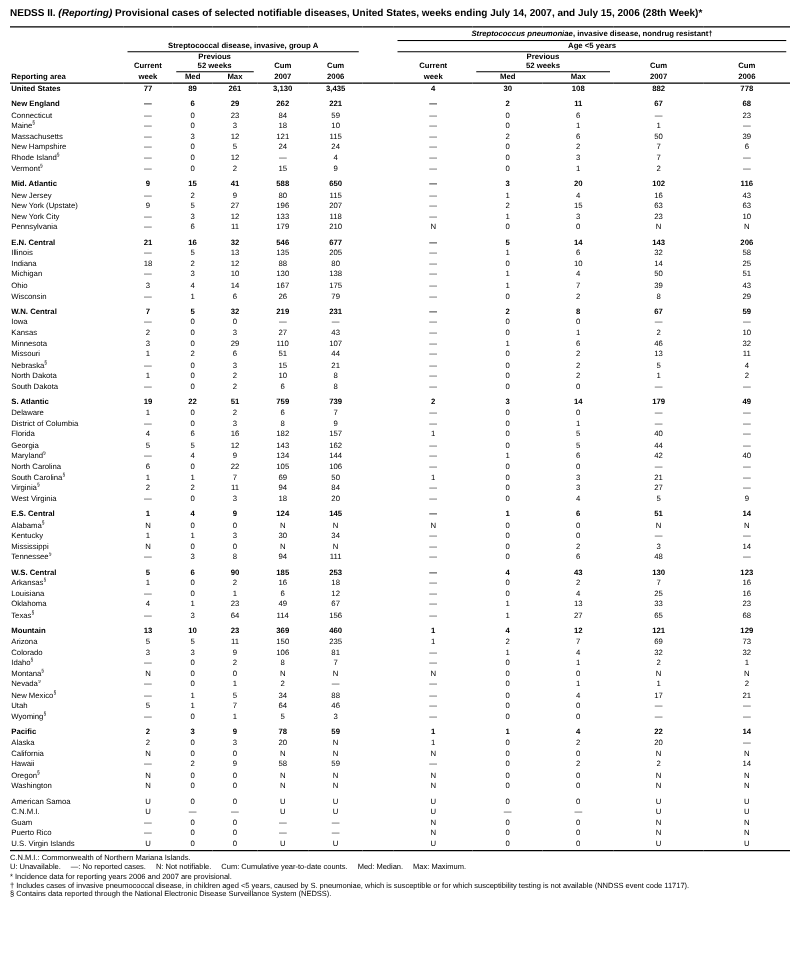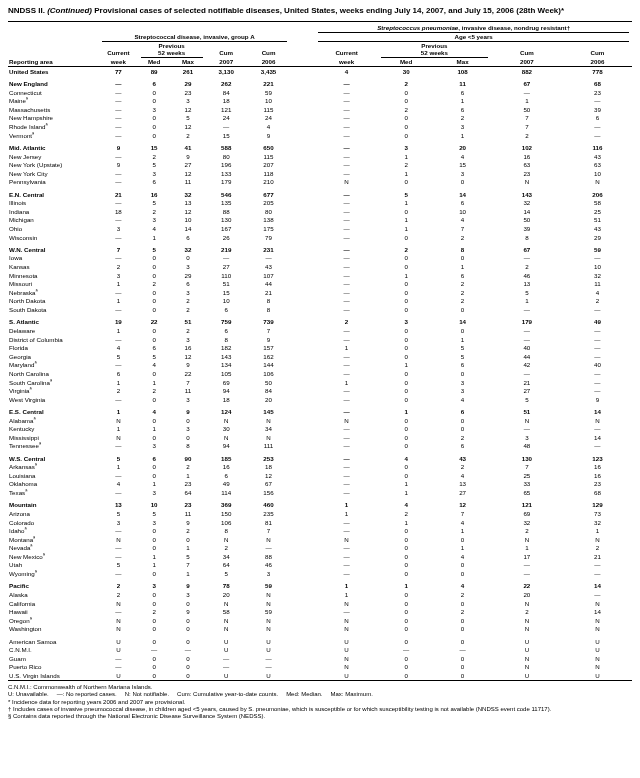--- a/index.html
+++ b/index.html
@@ -43,21 +43,21 @@
   sup { font-size: 0.65em; line-height: 0; vertical-align: super; }
 
   .footnotes { margin-top: 3px; }
   .fn { font-size: 6px; line-height: 7.4px; }
   .fn-item { margin-right: 8px; }
   .hang { padding-left: 6px; text-indent: -6px; }
 </style>
 </head>
 <body>
 
-<div class="title"><span>NNDSS II.</span> <i>(Continued)</i> <span>Provisional cases of selected notifiable diseases, United States, weeks ending July 14, 2007, and July 15, 2006 (28th Week)*</span></div>
+<div class="title"><span>NEDSS II.</span> <i>(Reporting)</i> <span>Provisional cases of selected notifiable diseases, United States, weeks ending July 14, 2007, and July 15, 2006 (28th Week)*</span></div>
 
 <table>
   <colgroup>
     <col style="width:14.5%">
     <col style="width:6.2%">
       <col style="width:5.2%">
       <col style="width:5.6%">
       <col style="width:6.6%">
       <col style="width:6.9%">
     <col style="width:4%">

